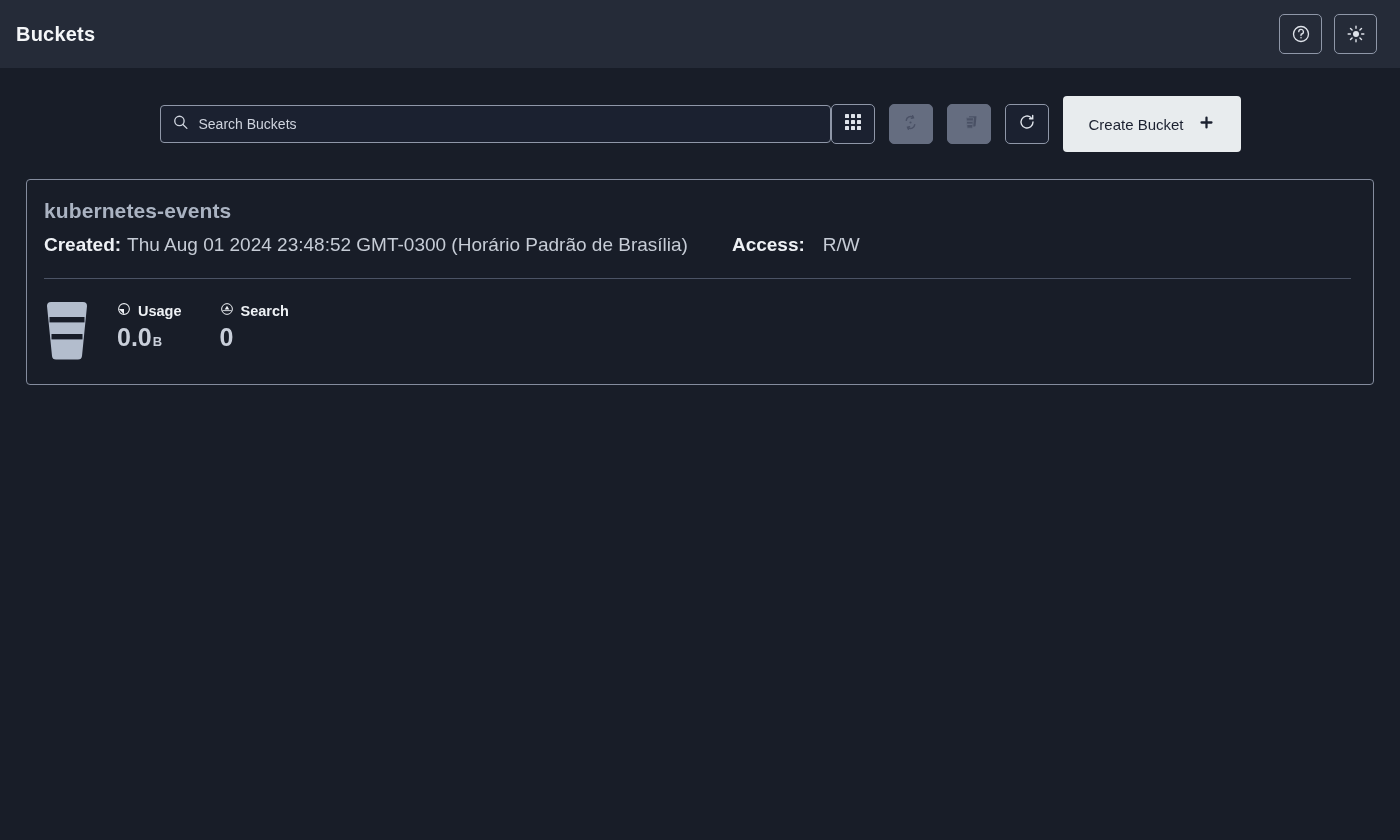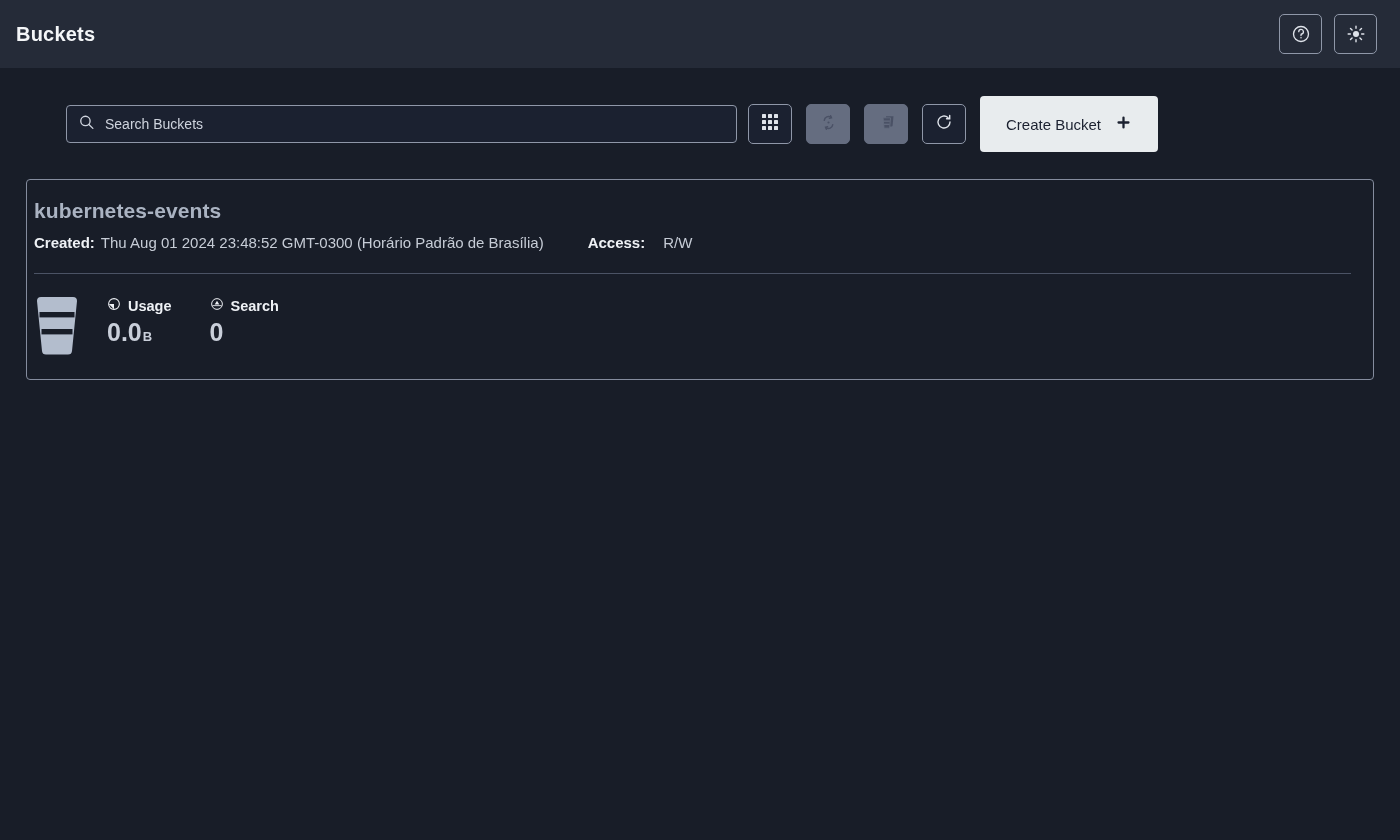--- a/index.html
+++ b/index.html
@@ -45,23 +45,22 @@
   .icon-btn svg { display: block; }
 
   
   .content {
     padding: 28px 26px 0 26px;
   }
 
   .toolbar {
     display: flex;
     align-items: center;
-    justify-content: flex-start;
-    gap: 11px;
-    margin-left: 40px;
+    justify-content: center;
+    gap: 0;
   }
 
   .search-wrap {
     position: relative;
     width: 671px;
     height: 38px;
   }
   .search-input {
     width: 100%;
     height: 100%;
@@ -122,33 +121,33 @@
     padding: 0 18px;
     cursor: pointer;
   }
 
   
   .bucket-card {
     margin-top: 27px;
     border: 1px solid #848c9e;
     border-radius: 4px;
     background: #181d28;
-    padding: 19px 22px 22px 7px;
+    padding: 19px 22px 22px 17px;
   }
   .bucket-name {
     font-size: 21px;
     font-weight: bold;
     color: #aab3c2;
     letter-spacing: 0.1px;
   }
   .bucket-meta {
     margin-top: 11px;
     display: flex;
     align-items: center;
-    font-size: 15px;
+    font-size: 19px;
     color: #c6ccd6;
   }
   .meta-label {
     font-weight: bold;
     color: #eef1f5;
     margin-right: 6px;
   }
   .meta-access { margin-left: 44px; display: flex; gap: 12px; }
 
   .card-divider {

